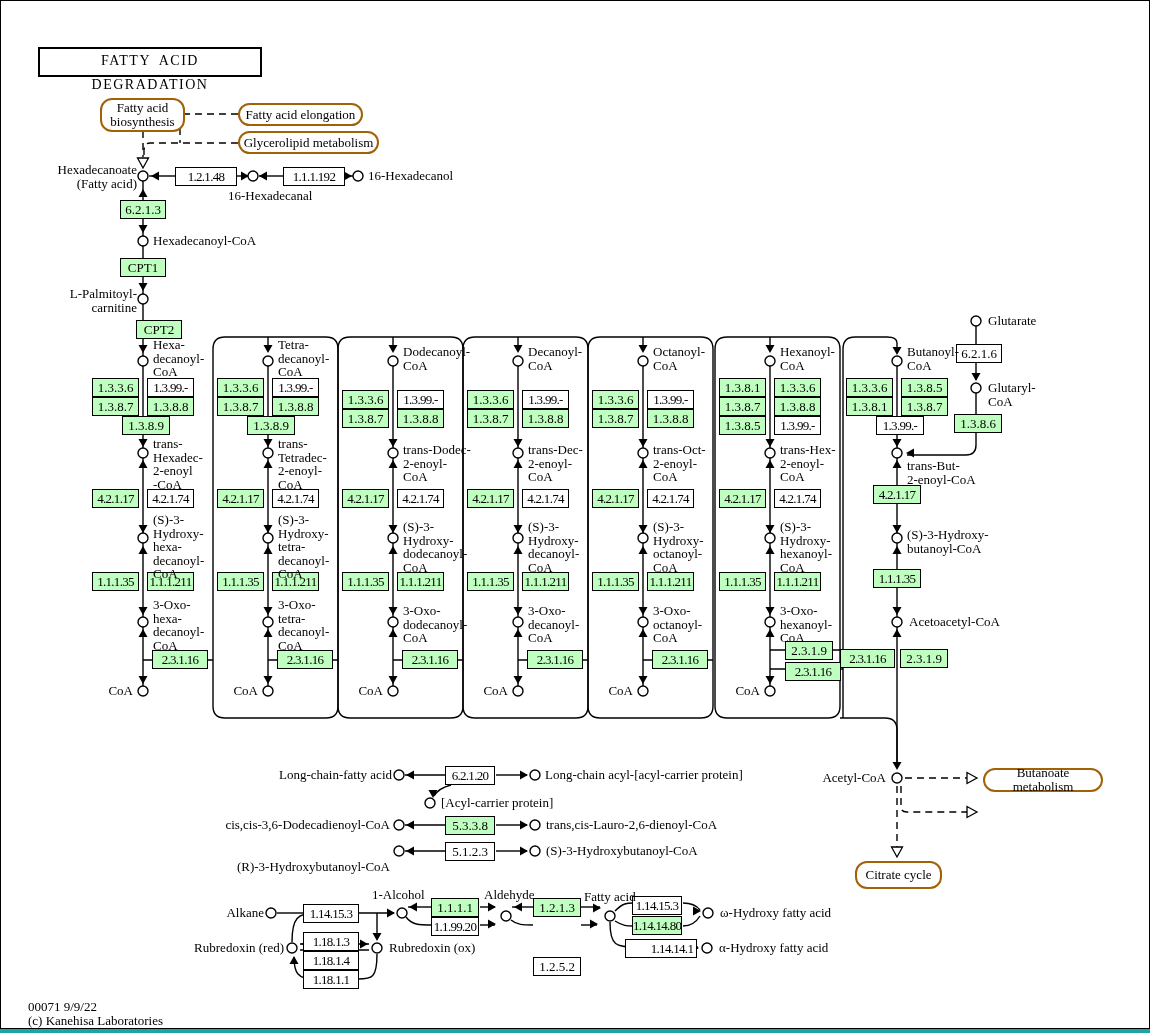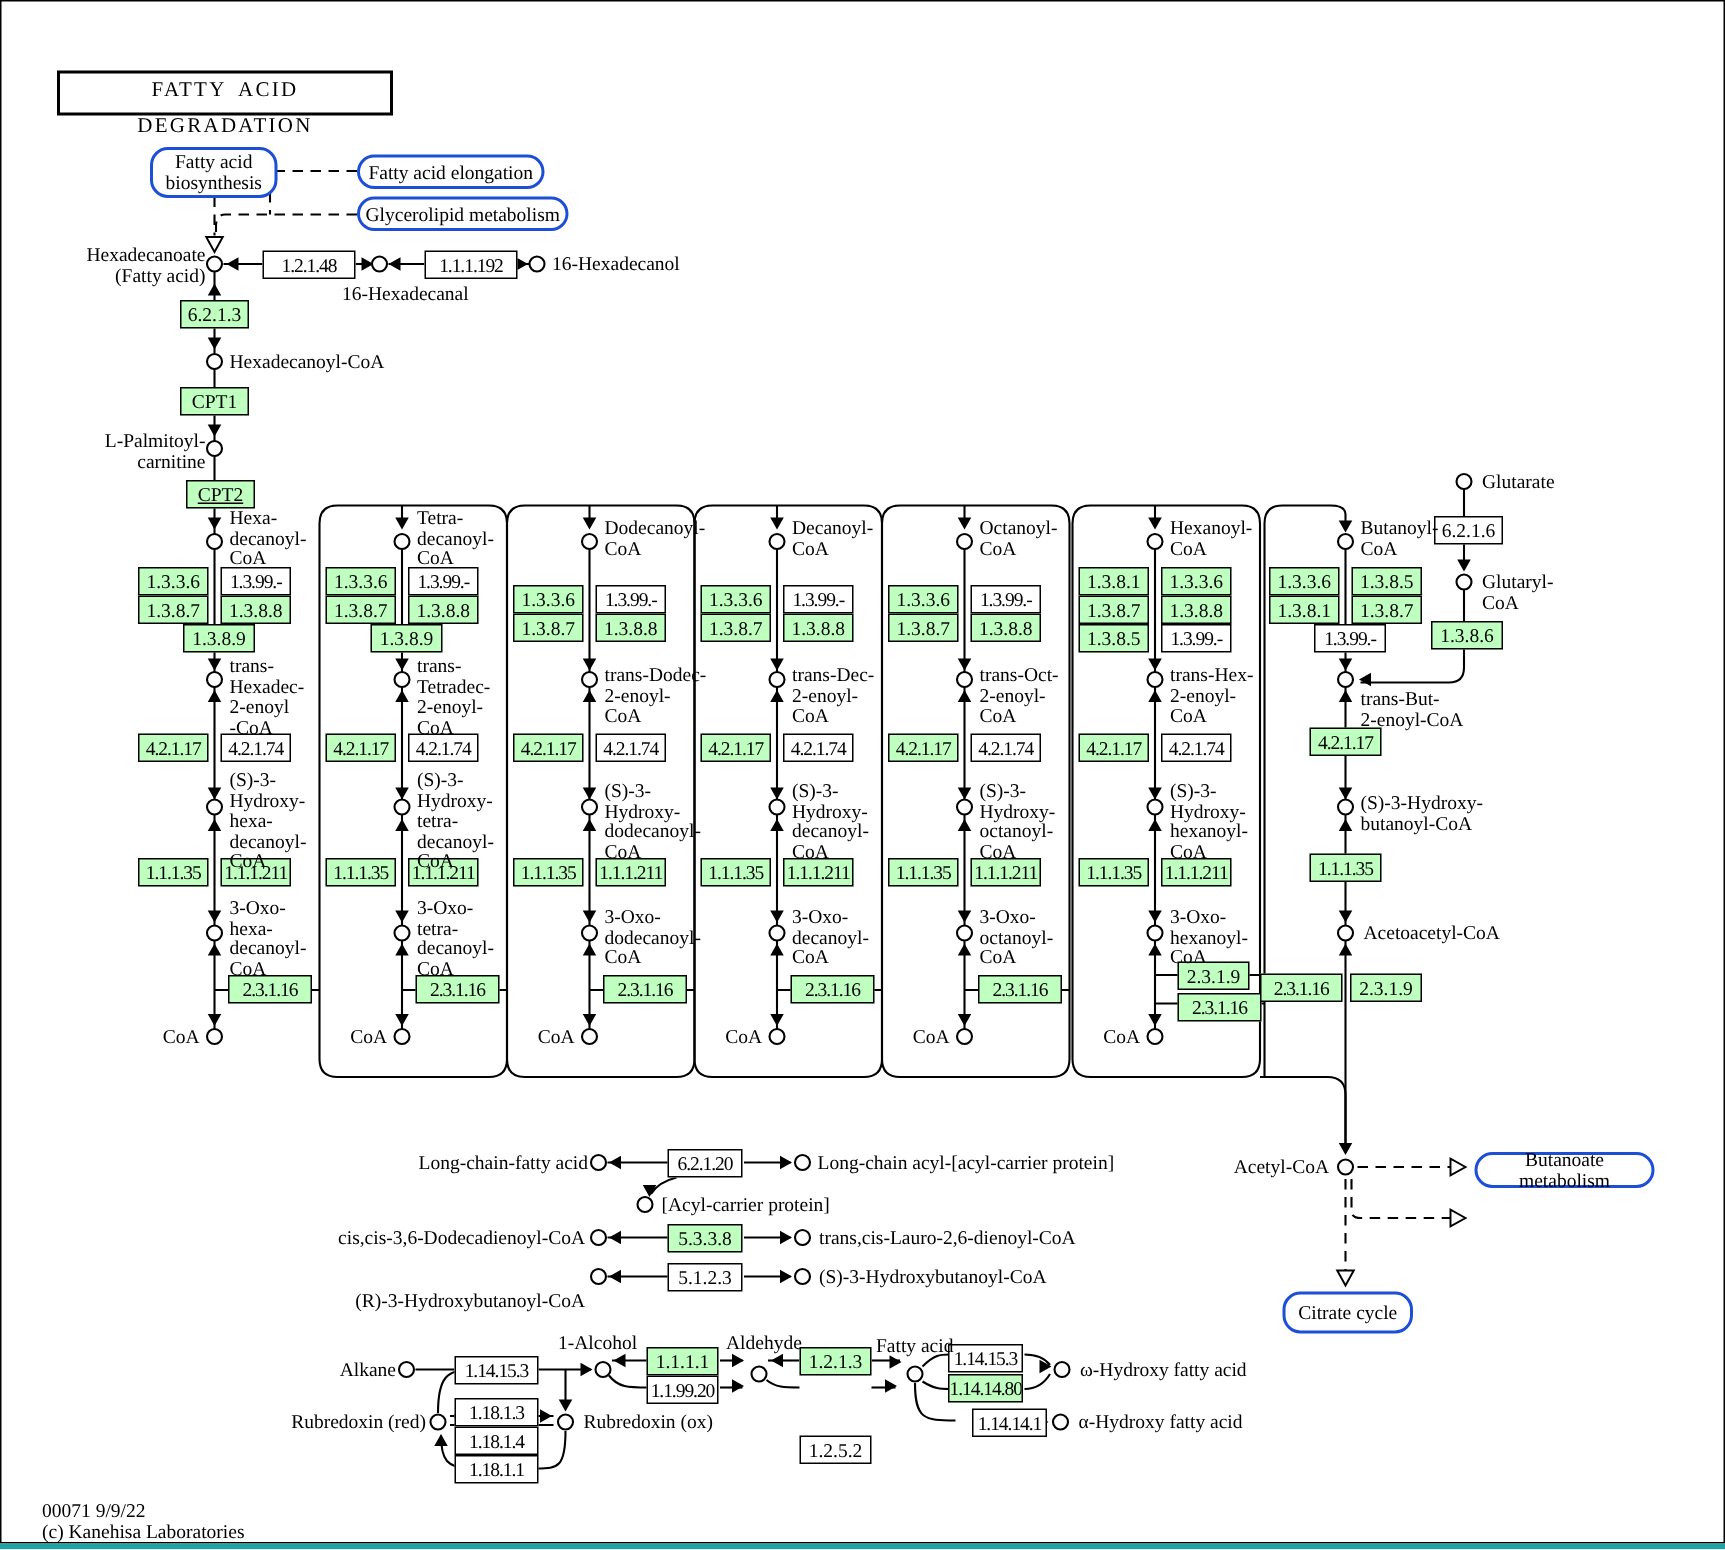--- a/index.html
+++ b/index.html
@@ -8,21 +8,21 @@
   .frame{position:absolute;left:0;top:0;width:1148px;height:1027px;border:1px solid #000;}
   .bottom-strip{position:absolute;left:0;bottom:0;width:1150px;height:4px;}
   #wires{position:absolute;left:0;top:0;}
   .title-box{position:absolute;left:38px;top:47px;width:220px;height:26px;border:2px solid #000;
              background:#fff;text-align:center;line-height:24px;font-size:14px;letter-spacing:1.5px;word-spacing:4px;}
   .ebox{position:absolute;border:1px solid #000;background:#fff;text-align:center;
         font-size:13px;overflow:hidden;white-space:nowrap;}
   .ebox.hl{background:var(--hl,#bfffbf);}
   .ebox.tight{letter-spacing:-0.7px;}
   .lbl{position:absolute;font-size:13px;line-height:13.5px;white-space:pre-line;}
-  .link{position:absolute;border:2px solid #1d4ed8;border-radius:12px;background:#fff;
+  .link{position:absolute;border:2px solid #a16207;border-radius:12px;background:#fff;
         font-size:13px;line-height:14px;text-align:center;display:flex;align-items:center;justify-content:center;}
   .footer{position:absolute;left:28px;top:1000px;font-size:13px;line-height:14px;white-space:pre-line;}
 </style>
 </head>
 <body>
 
 <div class="stage" style="--hl: #bfffbf;">
   <div class="frame"></div>
   <svg id="wires" width="1150" height="1033">
       <path d="M149,176 H175" fill="none" stroke="#000000" stroke-width="1.4"></path>
@@ -240,21 +240,21 @@
       <circle cx="377" cy="948" r="5" fill="#fff" stroke="#000000" stroke-width="1.4"></circle>
     </svg>
   <div class="title-box">FATTY ACID DEGRADATION</div>
   <div class="footer"><span>00071 9/9/22</span>
 <span>(c) Kanehisa Laboratories</span></div>
   <div class="bottom-strip" style="background: rgb(31, 163, 163);"></div>
 <div class="ebox tight" style="left: 175px; top: 167px; width: 60px; height: 17px; line-height: 17px;">1.2.1.48</div>
     <div class="ebox tight" style="left: 283px; top: 167px; width: 60px; height: 17px; line-height: 17px;">1.1.1.192</div>
     <div class="ebox hl" style="left: 120px; top: 200px; width: 44px; height: 17px; line-height: 17px;">6.2.1.3</div>
     <div class="ebox hl" style="left: 120px; top: 258px; width: 44px; height: 17px; line-height: 17px;">CPT1</div>
-    <div class="ebox hl" style="left: 124px; top: 320px; width: 44px; height: 17px; line-height: 17px; text-decoration: underline;">CPT2</div>
+    <div class="ebox hl" style="left: 136px; top: 320px; width: 44px; height: 17px; line-height: 17px;">CPT2</div>
     <div class="ebox hl" style="left: 92px; top: 378px; width: 45px; height: 17px; line-height: 17px;">1.3.3.6</div>
     <div class="ebox tight" style="left: 147px; top: 378px; width: 45px; height: 17px; line-height: 17px;">1.3.99.-</div>
     <div class="ebox hl" style="left: 92px; top: 397px; width: 45px; height: 17px; line-height: 17px;">1.3.8.7</div>
     <div class="ebox hl" style="left: 147px; top: 397px; width: 45px; height: 17px; line-height: 17px;">1.3.8.8</div>
     <div class="ebox hl" style="left: 122px; top: 416px; width: 46px; height: 17px; line-height: 17px;">1.3.8.9</div>
     <div class="ebox hl tight" style="left: 92px; top: 489px; width: 45px; height: 17px; line-height: 17px;">4.2.1.17</div>
     <div class="ebox tight" style="left: 147px; top: 489px; width: 45px; height: 17px; line-height: 17px;">4.2.1.74</div>
     <div class="ebox hl tight" style="left: 92px; top: 572px; width: 45px; height: 17px; line-height: 17px;">1.1.1.35</div>
     <div class="ebox hl tight" style="left: 147px; top: 572px; width: 45px; height: 17px; line-height: 17px;">1.1.1.211</div>
     <div class="ebox hl tight" style="left: 152px; top: 650px; width: 54px; height: 17px; line-height: 17px;">2.3.1.16</div>
@@ -324,21 +324,21 @@
     <div class="ebox tight" style="left: 303px; top: 904px; width: 54px; height: 17px; line-height: 17px;">1.14.15.3</div>
     <div class="ebox tight" style="left: 303px; top: 932px; width: 54px; height: 17px; line-height: 17px;">1.18.1.3</div>
     <div class="ebox tight" style="left: 303px; top: 951px; width: 54px; height: 17px; line-height: 17px;">1.18.1.4</div>
     <div class="ebox tight" style="left: 303px; top: 970px; width: 54px; height: 17px; line-height: 17px;">1.18.1.1</div>
     <div class="ebox hl" style="left: 431px; top: 898px; width: 46px; height: 17px; line-height: 17px;">1.1.1.1</div>
     <div class="ebox tight" style="left: 431px; top: 917px; width: 46px; height: 17px; line-height: 17px;">1.1.99.20</div>
     <div class="ebox hl" style="left: 533px; top: 898px; width: 46px; height: 17px; line-height: 17px;">1.2.1.3</div>
     <div class="ebox" style="left: 533px; top: 917px; width: 46px; height: 17px; line-height: 17px; margin-top: 40px;">1.2.5.2</div>
     <div class="ebox tight" style="left: 632px; top: 896px; width: 48px; height: 17px; line-height: 17px;">1.14.15.3</div>
     <div class="ebox hl tight" style="left: 632px; top: 916px; width: 48px; height: 17px; line-height: 17px;">1.14.14.80</div>
-    <div class="ebox tight" style="left: 648px; top: 939px; width: 48px; height: 17px; line-height: 17px;">1.14.14.1</div>
+    <div class="ebox tight" style="left: 625px; top: 939px; width: 48px; height: 17px; line-height: 17px; padding-left: 22px;">1.14.14.1</div>
     <div class="lbl" style="right: 1013px; text-align: right; top: 163px;">Hexadecanoate
 (Fatty acid)</div>
     <div class="lbl" style="left: 228px; top: 189px;">16-Hexadecanal</div>
     <div class="lbl" style="left: 368px; top: 169px;">16-Hexadecanol</div>
     <div class="lbl" style="left: 153px; top: 234px;">Hexadecanoyl-CoA</div>
     <div class="lbl" style="right: 1013px; text-align: right; top: 287px;">L-Palmitoyl-
 carnitine</div>
     <div class="lbl" style="left: 153px; top: 338px;">Hexa-
 decanoyl-
 CoA</div>

